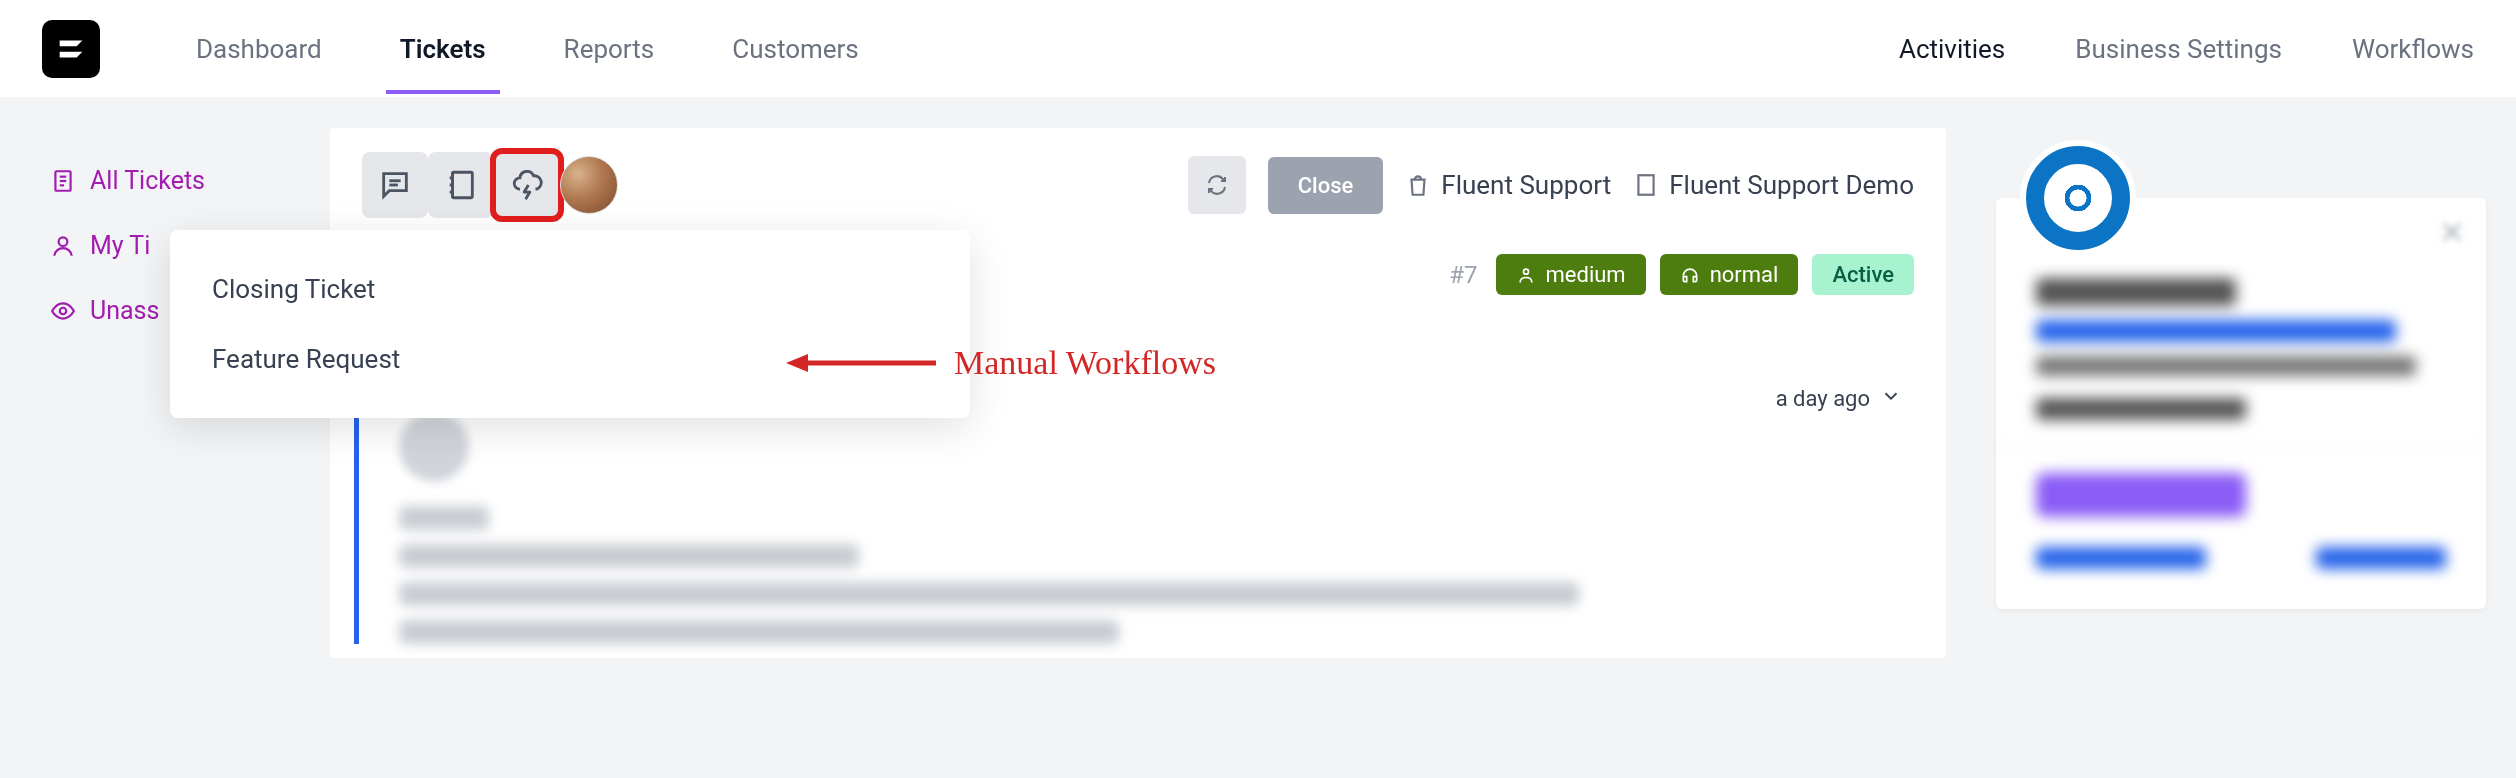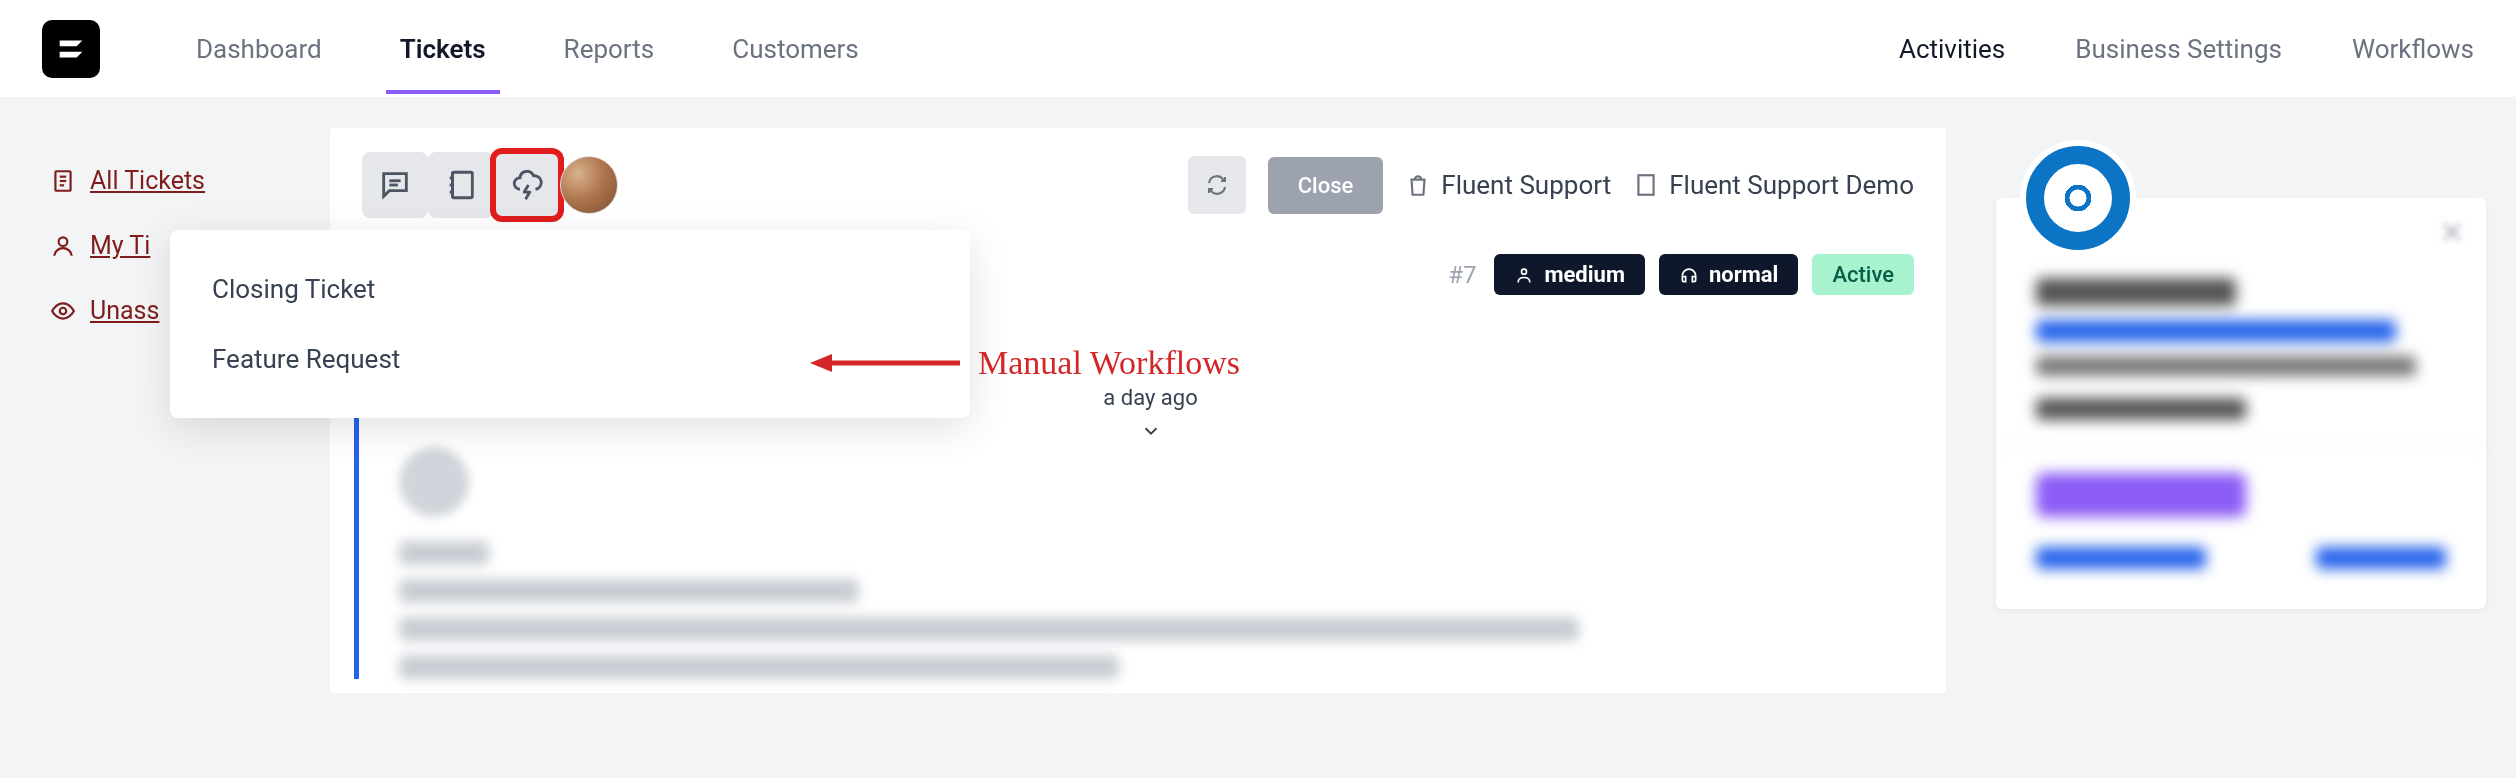--- a/index.html
+++ b/index.html
@@ -63,25 +63,24 @@
   
   .sidebar {
     width: 260px;
     padding-top: 20px;
   }
   .side-item {
     display: flex;
     align-items: center;
     gap: 14px;
     font-size: 25px;
-    color: #7f1d1d;
+    color: #a21caf;
     padding: 18px 10px;
     cursor: pointer;
     white-space: nowrap;
-    text-decoration: underline;
   }
   .side-icon { width: 26px; height: 26px; display: inline-flex; align-items: center; justify-content: center; }
 
   
   .ticket-panel {
     background: #fff;
     flex: 1;
     border-radius: 4px;
     padding: 24px 32px 0 32px;
     position: relative;
@@ -145,22 +144,21 @@
   }
   .ticket-id { color: #9ca3af; font-size: 24px; margin-right: 4px; }
   .pill {
     display: inline-flex;
     align-items: center;
     gap: 10px;
     padding: 8px 20px;
     border-radius: 6px;
     font-size: 22px;
     color: #fff;
-    background: #0f172a;
-    font-weight: bold;
+    background: #4d7c0f;
   }
   .pill svg { width: 20px; height: 20px; }
   .pill.active { background: #a7f3d0; color: #065f46; font-weight: 500; }
 
   
   .dropdown {
     position: absolute;
     top: 102px;
     left: -160px;
     width: 800px;
@@ -173,21 +171,21 @@
   .dropdown-item {
     padding: 20px 42px;
     font-size: 26px;
     color: #374151;
     cursor: pointer;
   }
 
   
   .annotation {
     position: absolute;
-    left: 480px;
+    left: 456px;
     top: 216px;
     display: flex;
     align-items: center;
     color: #d32626;
     z-index: 60;
     font-family: "Times New Roman", serif;
     font-size: 34px;
   }
   .annotation svg { margin-right: 18px; }
   .arrow-line {
@@ -204,21 +202,20 @@
     padding: 30px 0 0 40px;
   }
   .thread-top {
     display: flex;
     justify-content: flex-end;
     align-items: center;
     gap: 10px;
     color: #374151;
     font-size: 22px;
     padding-right: 12px;
-    flex-direction: column;
   }
   .thread-avatar {
     width: 70px; height: 70px; border-radius: 50%;
     background: #d1d5db;
     filter: blur(5px);
     margin-bottom: 24px;
   }
   .blur-line {
     height: 24px;
     background: #c9cdd3;

